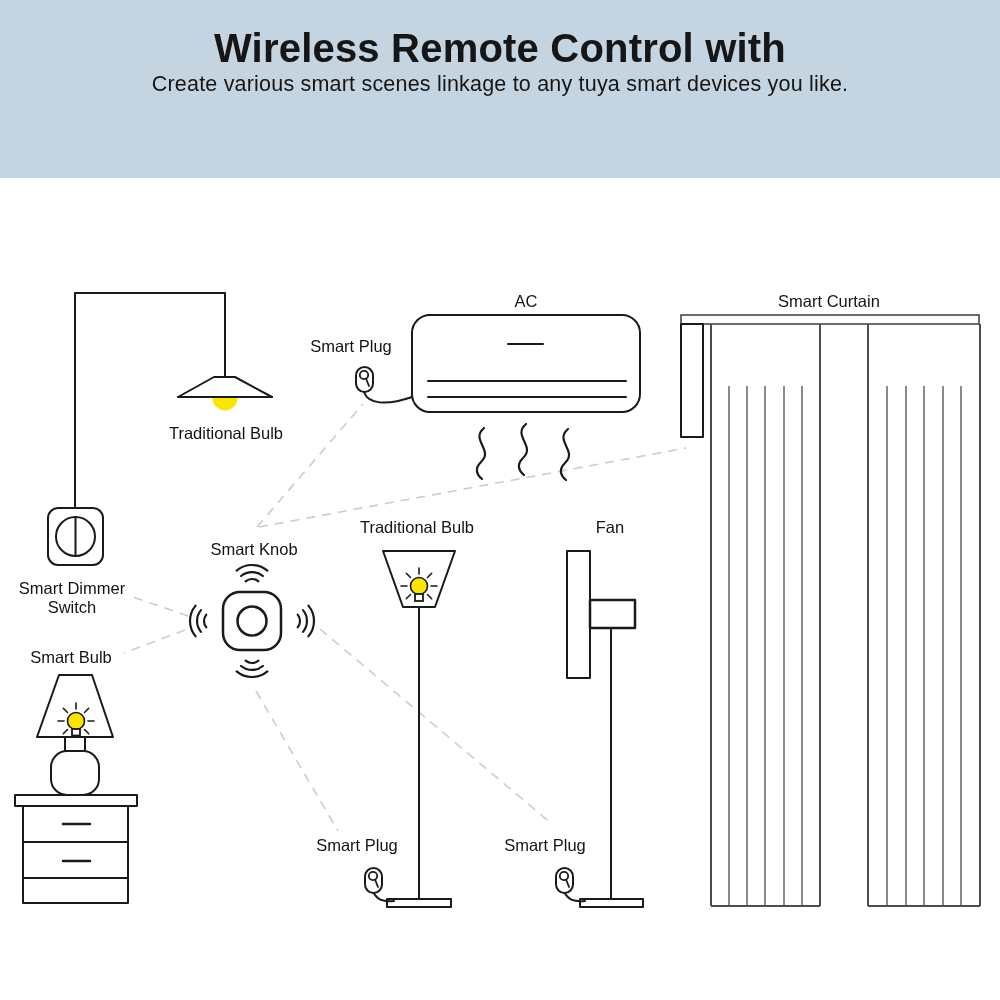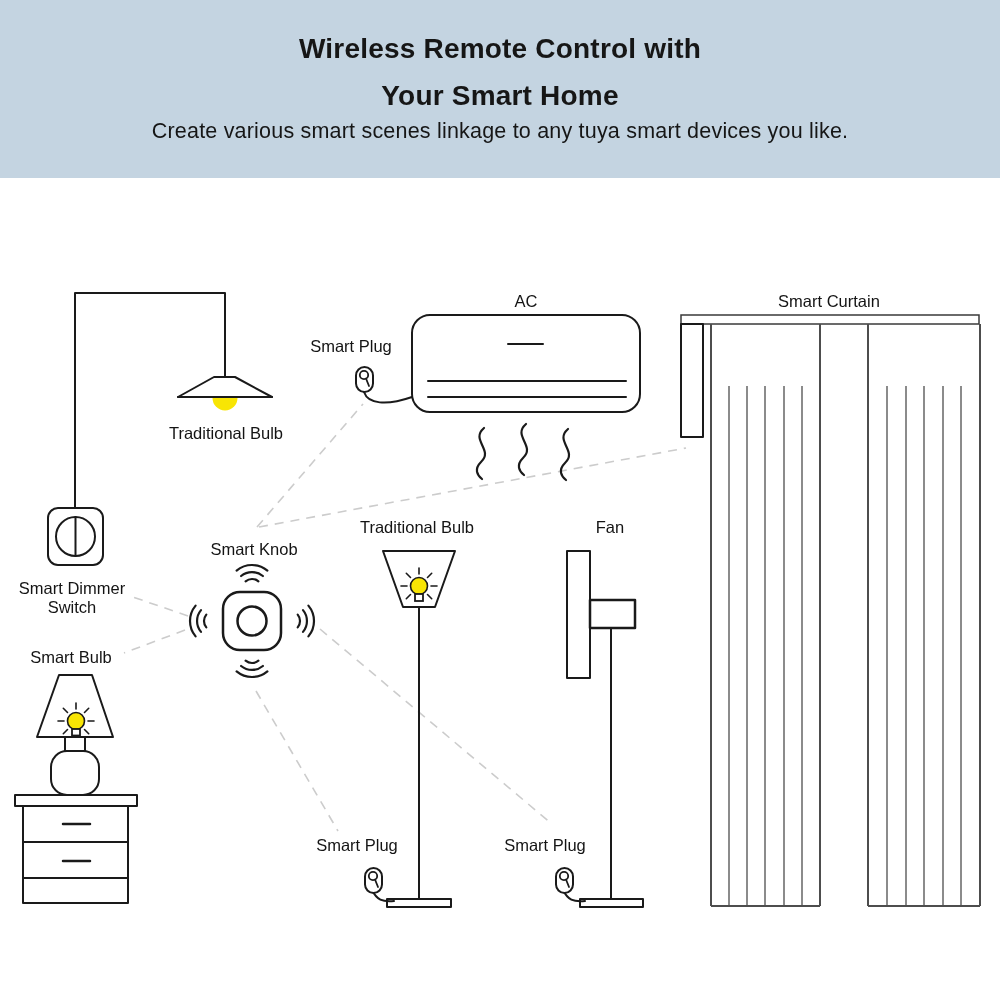--- a/index.html
+++ b/index.html
@@ -6,21 +6,21 @@
   body{
     width:1000px;height:1000px;position:relative;background:#ffffff;
     font-family:"Liberation Sans",sans-serif;overflow:hidden;
   }
   .header{
     position:absolute;top:0;left:0;width:1000px;height:178px;
     background:var(--header-background,#c4d4e1);
     text-align:center;color:#161616;
   }
   .title{
-    padding-top:25px;font-size:28px;font-weight:700;line-height:47px;
+    padding-top:25px;font-size:40px;font-weight:700;line-height:47px;
     letter-spacing:0.2px;
   }
   .subtitle{
     font-size:21.5px;font-weight:400;letter-spacing:0.2px;
   }
   .diagram{position:absolute;top:0;left:0;}
   
   .s2{stroke:var(--line,#1a1a1a);stroke-width:2;fill:none;stroke-linecap:round;stroke-linejoin:round;}
   .s2f{stroke:var(--line,#1a1a1a);stroke-width:2;fill:#ffffff;stroke-linecap:round;stroke-linejoin:round;}
   .s25f{stroke:var(--line,#1a1a1a);stroke-width:2.5;fill:#ffffff;stroke-linejoin:round;}
@@ -35,21 +35,20 @@
   .yellow{fill:var(--bulb-yellow,#f8e504);}
   .bulbY{fill:var(--bulb-yellow,#f8e504);stroke:var(--line,#1a1a1a);stroke-width:1.6;}
   .lbl{font-family:"Liberation Sans",sans-serif;font-size:16.5px;fill:#141414;text-anchor:middle;}
 </style>
 </head>
 <body>
 
 <div class="header">
   <div class="title">
     <div>Wireless Remote Control with</div>
-    <div>Your Smart Home</div>
   </div>
   <div class="subtitle">Create various smart scenes linkage to any tuya smart devices you like.</div>
 </div>
 
 <svg class="diagram" width="1000" height="1000" viewBox="0 0 1000 1000">
   <defs>
     <g id="waveIcon">
       <path d="M -6.4 -7.7 A 10 10 0 0 1 6.4 -7.7" class="wave"></path>
       <path d="M -10.9 -13.0 A 17 17 0 0 1 10.9 -13.0" class="wave"></path>
       <path d="M -15.4 -18.4 A 24 24 0 0 1 15.4 -18.4" class="wave"></path>

